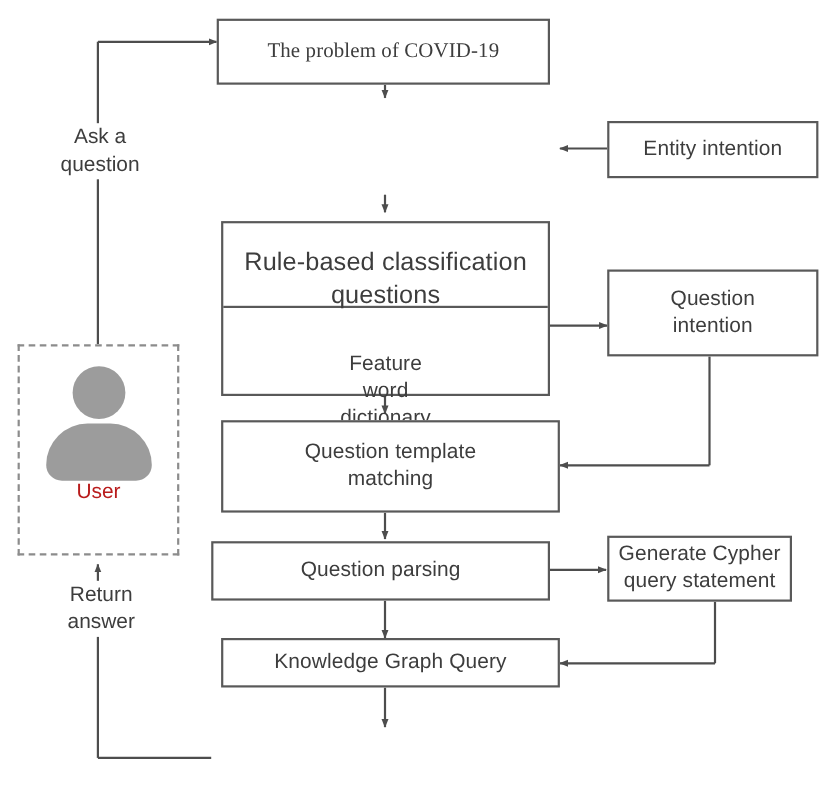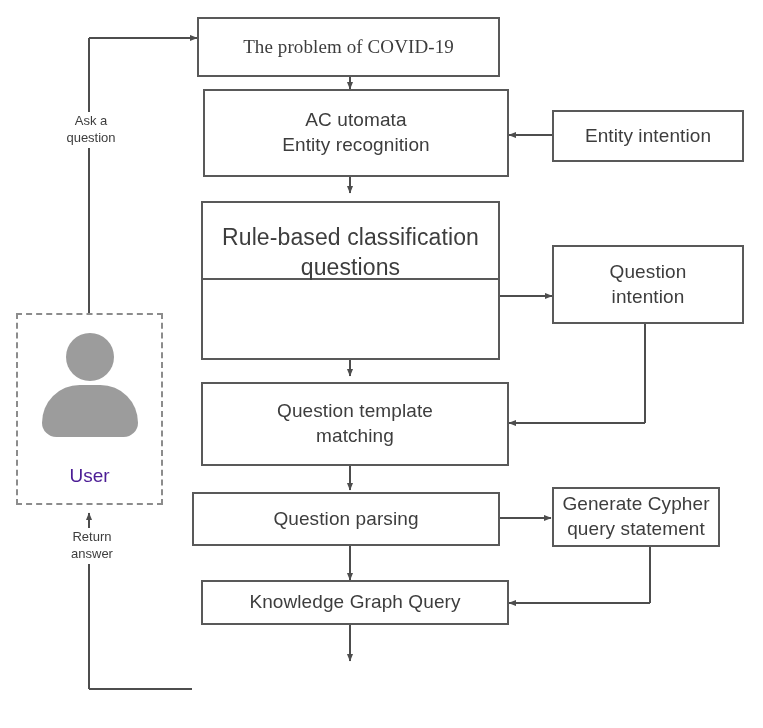--- a/index.html
+++ b/index.html
@@ -109,28 +109,28 @@
     position: absolute;
     left: 50%;
     top: 52px;
     transform: translateX(-50%);
     width: 96px;
     height: 52px;
     background: #9c9c9c;
     border-radius: 42px 42px 16px 16px;
   }
   .user-label {
-    margin-top: 28px;
-    font-size: 19px;
-    color: #4c1d95;
+    margin-top: 0;
+    font-size: 19px;
+    color: #b91c1c;
   }
   .edge-label {
     position: absolute;
     color: #3d3d3d;
-    font-size: 13px;
+    font-size: 19px;
     line-height: 1.30;
     text-align: center;
     white-space: pre-line;
     background: #ffffff;
     padding: 1px 3px;
   }
 </style>
 </head>
 <body>
 
@@ -171,29 +171,30 @@
 
       <path d="M350,625 L350,661" marker-end="url(#arrow)"></path>
 
       <path d="M192,689 L89,689"></path>
       <path d="M89,689 L89,513" marker-end="url(#arrow)"></path>
     </g>
   </svg>
 
   <div class="node" style="left:197px; top:17px; width:303px; height:60px;font-family:Liberation Serif, serif;">The problem of COVID-19</div>
 
-  <div class="node" style="left:203px; top:89px; width:306px; height:88px;">AC utomata
-Entity recognition</div>
 
   <div class="node" style="left:552px; top:110px; width:192px; height:52px;">Entity intention</div>
 
   <div class="node split" style="left:201px; top:201px; width:299px; height:159px;">
     <div class="split-head">Rule-based classification
 questions</div>
     <div class="split-body">
+      <div class="split-cell">Feature
+word
+dictionary</div>
     </div>
   </div>
 
   <div class="node" style="left:552px; top:245px; width:192px; height:79px;">Question
 intention</div>
 
   <div class="node" style="left:201px; top:382px; width:308px; height:84px;">Question template
 matching</div>
 
   <div class="node" style="left:192px; top:492px; width:308px; height:54px;">Question parsing</div>

